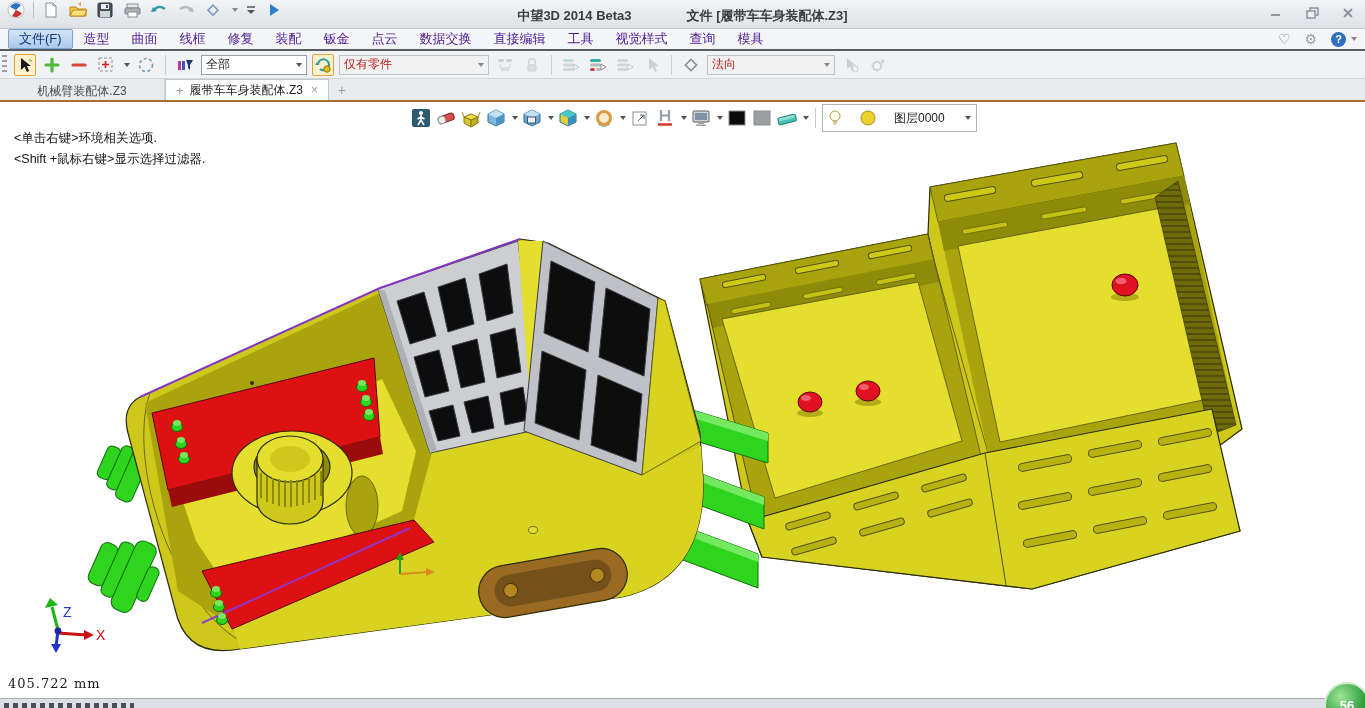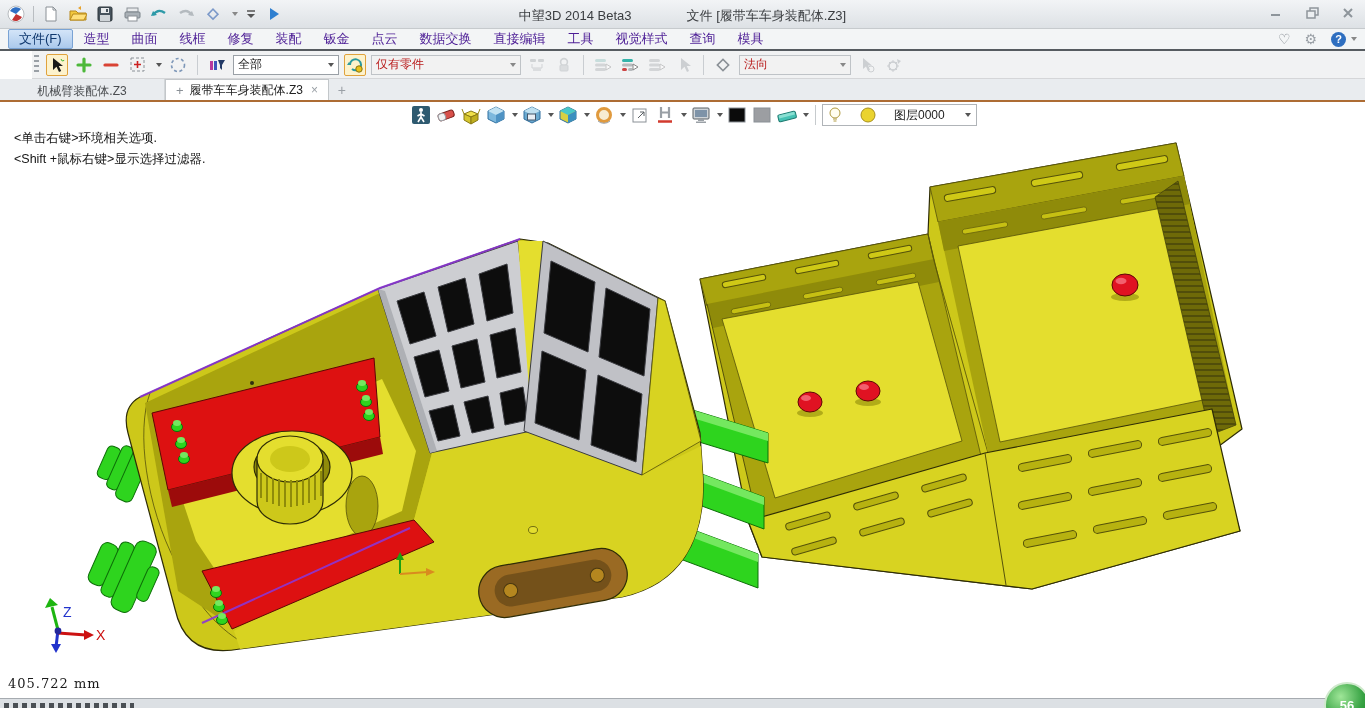--- a/index.html
+++ b/index.html
@@ -1,20 +1,20 @@
 <!DOCTYPE html>
 <html style="--m-yellow_mid: #cdc81a; --m-yellow_mid2: #d8d321; --m-yellow_bright: #e4de2e; --m-yellow_olive: #a9a40e; --m-yellow_dark: #8f8b0a; --m-red: #dd1111; --m-red_dark: #9c0b0b; --m-green: #2ed41e; --m-green_light: #74e85f; --m-panel_gray: #cdced2; --m-panel_gray2: #c0c1c6; --m-window_black: #0d0d0d; --m-brown: #9a6a23; --m-brown_dark: #74511a; --m-knob_red: #e01222; --m-purple: #8b35d6;"><head>
 <meta charset="utf-8">
 <style>
   html,body{margin:0;padding:0;}
   body{width:1365px;height:708px;overflow:hidden;position:relative;background:#fff;
        font-family:"Liberation Sans",sans-serif;-webkit-font-smoothing:antialiased;}
   
   .titlebar{height:28px;background:linear-gradient(#f2f4f6,#dde1e5);border-bottom:1px solid #c6cacd;
-            position:relative;display:flex;align-items:center;}
+            position:relative;display:flex;align-items:flex-start;font-weight:bold;}
   .qa{display:flex;align-items:center;gap:7px;margin-left:6px;z-index:2;}
   .qa .sep{width:1px;height:16px;background:#b9bdc1;}
   .qicon{width:20px;height:20px;display:inline-flex;align-items:center;justify-content:center;}
   .title-center{position:absolute;left:0;right:0;top:7px;display:flex;justify-content:center;gap:55px;
                 font-size:13px;color:#3a3d40;}
   .wincontrols{position:absolute;right:4px;top:3px;display:flex;gap:10px;z-index:3;}
   .winbtn{width:26px;height:20px;display:flex;align-items:center;justify-content:center;color:#8e959b;}
   .caret{display:inline-block;width:0;height:0;border-left:3.5px solid transparent;
          border-right:3.5px solid transparent;border-top:4px solid #555;margin-left:2px;}
   .caret.light{border-top-color:#888;}
@@ -24,21 +24,21 @@
   .mtab{font-size:13px;color:#4c1d95;padding:1px 11px;cursor:default;}
   .mtab.active{background:linear-gradient(#d3e4f8,#abc9ec);border:1px solid #7aa3d4;border-radius:2px;
                color:#10386e;padding:0 10px;}
   .menu-right{position:absolute;right:8px;top:0;height:20px;display:flex;align-items:center;gap:14px;}
   .heart{color:#8a9096;font-size:14px;}
   .gear{color:#9aa0a6;font-size:14px;}
   .helpbtn{width:15px;height:15px;border-radius:50%;background:#2f6fc0;color:#fff;font-size:11px;
            font-weight:bold;display:flex;align-items:center;justify-content:center;}
   
   .toolbar{height:27px;background:#f1f2f3;border-bottom:1px solid #d5d6d8;display:flex;
-           align-items:center;gap:5px;padding-left:2px;margin-left:32px;}
+           align-items:center;gap:5px;padding-left:2px;}
   .grip{width:5px;height:20px;background:repeating-linear-gradient(#9aa0a6 0 2px,transparent 2px 5px);
         margin-right:2px;}
   .tbico{width:22px;height:22px;display:inline-flex;align-items:center;justify-content:center;}
   .tbico.hl{border:1px solid #e0a23c;background:#fdf2cc;border-radius:2px;box-sizing:border-box;}
   .tbico.dis{opacity:.5;}
   .vsep{width:1px;height:20px;background:#c9cdd1;margin:0 3px;}
   .combo{height:20px;background:#fff;border:1px solid #9aa0a6;display:inline-flex;align-items:center;
          justify-content:space-between;font-size:12px;color:#222;padding:0 4px;box-sizing:border-box;}
   .combo.dis{background:#f2f2f2;color:#b91c1c;border-color:#bfc3c7;}
   
@@ -49,21 +49,21 @@
   .dtab .close{color:#9aa0a6;font-size:12px;margin-left:2px;}
   .newtab{width:26px;display:flex;align-items:center;justify-content:center;color:#9aa0a6;font-size:14px;}
   .tabline{height:2px;background:#ad6c34;}
   
   .canvas{position:relative;height:596px;background:#ffffff;}
   .hints{position:absolute;left:14px;top:26px;font-size:12.5px;color:#141414;line-height:21px;z-index:5;}
   .float-toolbar{position:absolute;left:410px;top:2px;display:flex;align-items:center;gap:3px;z-index:6;}
   .fico{width:22px;height:22px;display:inline-flex;align-items:center;justify-content:center;}
   .fsep{width:1px;height:20px;background:#c6cacd;margin:0 3px;}
   .layerbox{display:inline-flex;align-items:center;gap:18px;border:1px solid #b0b4b8;background:#fff;
-            height:22px;padding:0 5px;font-size:12px;color:#222;box-sizing:border-box;}
+            height:28px;padding:0 5px;font-size:12px;color:#222;box-sizing:border-box;}
   .model{position:absolute;left:0;top:0;z-index:1;}
   .measure{position:absolute;left:8px;top:574px;font-family:"DejaVu Serif",serif;font-size:13px;
            color:#1a1a1a;letter-spacing:1px;z-index:5;}
   
   .statusstrip{height:10px;border-top:1px solid #a6abb0;background:#dce0e4;position:relative;}
   .strip-marks{position:absolute;left:4px;top:4px;width:130px;height:5px;
      background:repeating-linear-gradient(90deg,#4a4f54 0 5px,transparent 5px 9px);}
   .badge{position:absolute;left:1324px;top:682px;width:46px;height:46px;border-radius:50%;z-index:50;
          background:radial-gradient(circle at 35% 30%,#9fe698,#38a344 55%,#177a22);
          border:2px solid #cfe9cc;box-sizing:border-box;display:flex;align-items:center;justify-content:center;
@@ -305,21 +305,21 @@
     <svg width="18" height="18">
         <path d="M6,2 L6,14 L9.5,10.8 L12,16 L14,15 L11.8,10 L16,10 Z" fill="#a9adb2"></path>
       </svg>
     </span>
   <span class="vsep"></span>
   <span class="tbico">
     <svg width="18" height="18">
         <rect x="5" y="5" width="8" height="8" transform="rotate(45 9 9)" fill="none" stroke="#8a9096" stroke-width="1.6"></rect>
       </svg>
     </span>
-  <div class="combo dis" style="width:112px;">
+  <div class="combo dis" style="width:128px;">
     <span>法向</span>
     <span class="caret light"></span>
   </div>
   <span class="tbico dis">
     <svg width="18" height="18">
         <path d="M5,2 L5,13 L8,10.5 L10,15 L12,14 L10,9.5 L14,9.5 Z" fill="#a9adb2"></path>
       <circle cx="13" cy="13" r="3" fill="none" stroke="#a9adb2"></circle>
       </svg>
     </span>
   <span class="tbico dis">

